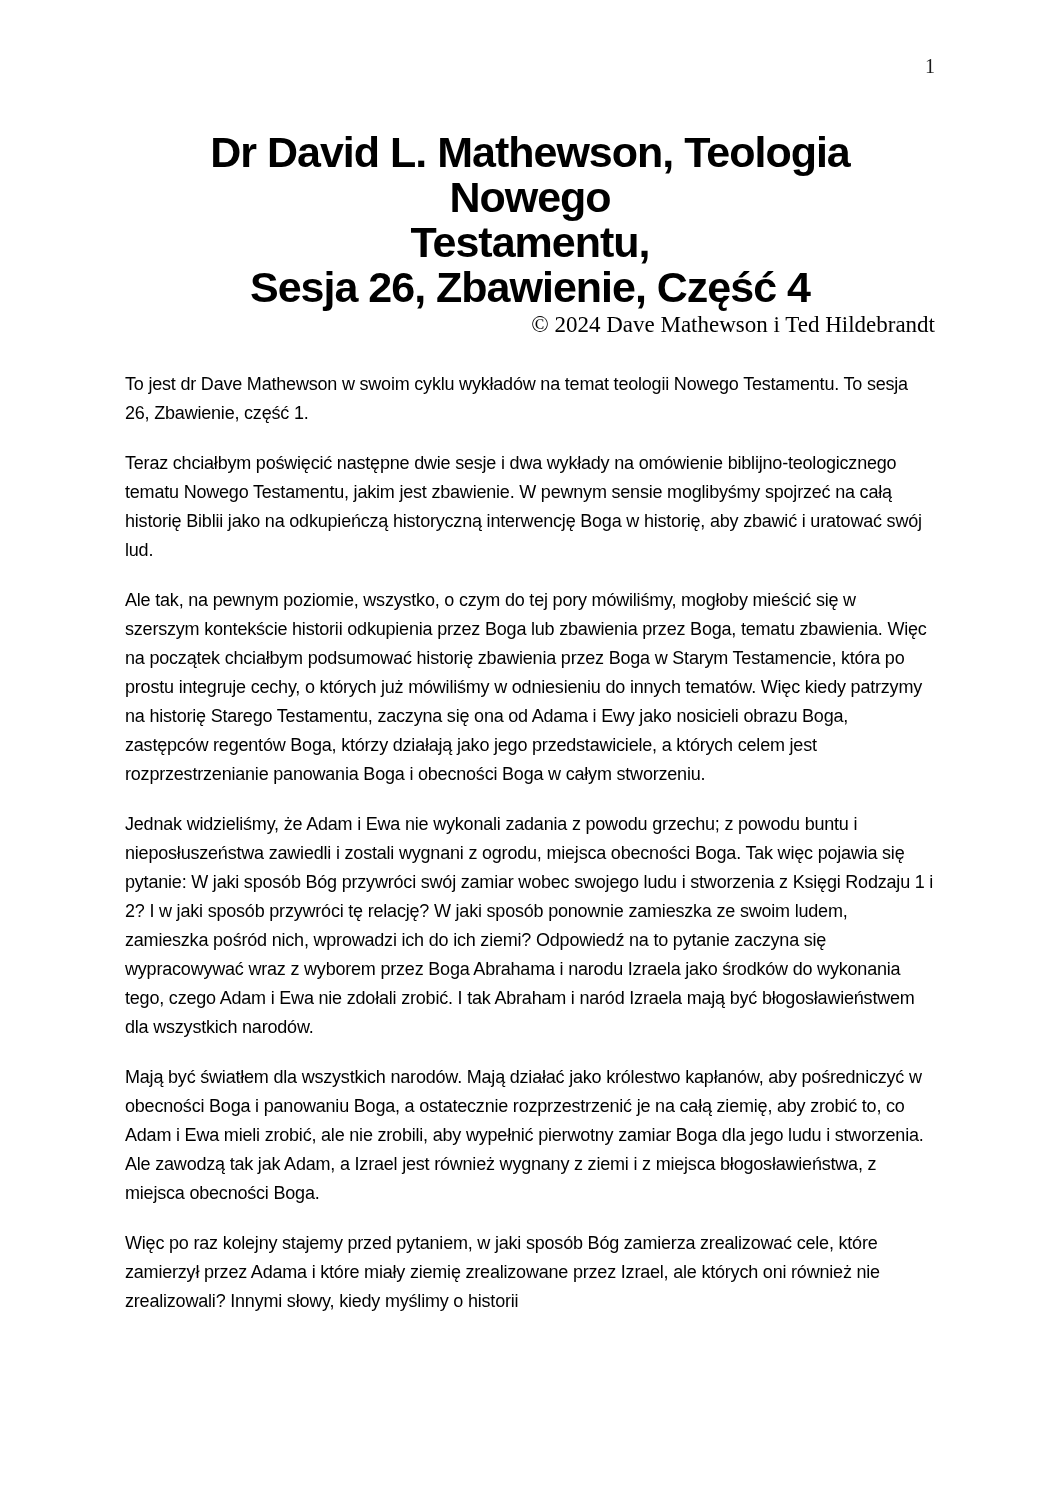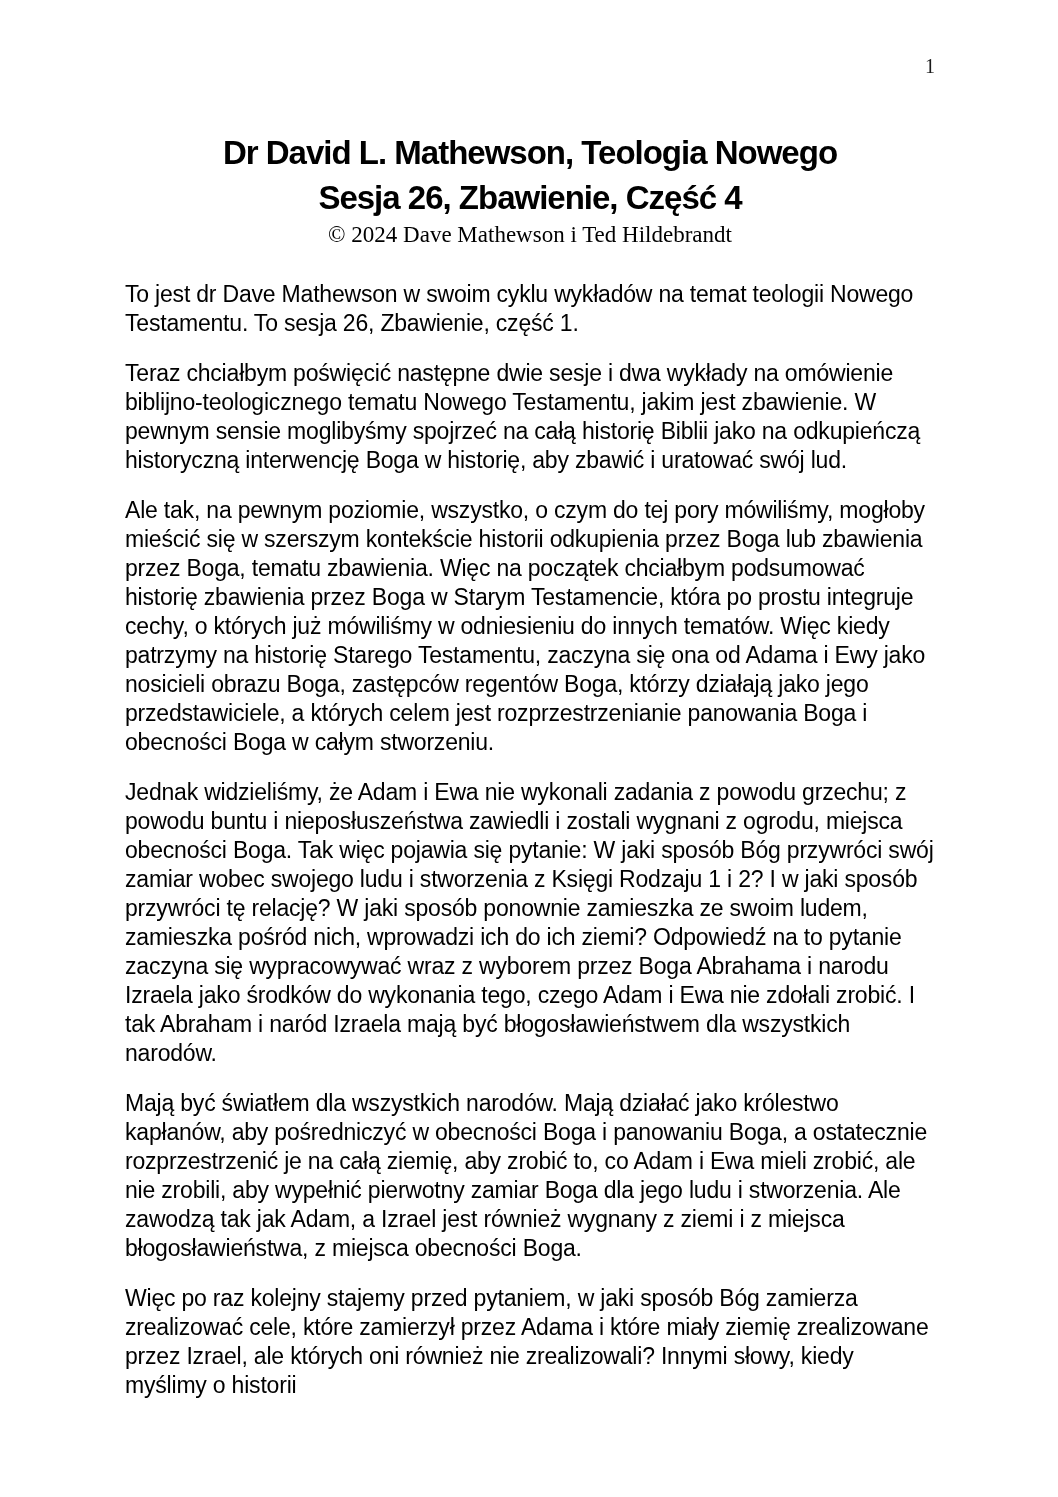--- a/index.html
+++ b/index.html
@@ -23,55 +23,56 @@
     right: 123px;
     font-family: "Liberation Serif", serif;
     font-size: 20px;
     color: #1a1a1a;
   }
   .doc-title {
     margin-top: 130px;
     text-align: center;
     font-family: "Liberation Sans", sans-serif;
     font-weight: bold;
-    font-size: 33px;
+    font-size: 43px;
     line-height: 45px;
     letter-spacing: -1px;
     color: #000000;
   }
   .doc-copyright {
-    text-align: center;
+    text-align: right;
     font-family: "Liberation Serif", serif;
     font-size: 23px;
     line-height: 30px;
     color: #000000;
   }
   .doc-body {
     margin-top: 30px;
     font-family: "Liberation Sans", sans-serif;
-    font-size: 23px;
+    font-size: 18px;
     line-height: 29px;
     letter-spacing: -0.2px;
     text-align: left;
     color: #000000;
   }
   .doc-body p {
     margin: 0 0 21px 0;
     padding: 0;
   }
 </style>
 </head>
 <body>
 
 <div class="page">
 
   <div class="page-number">1</div>
 
   <div class="doc-title">
     <div>Dr David L. Mathewson, Teologia Nowego</div>
+    <div>Testamentu,</div>
     <div>Sesja 26, Zbawienie, Część 4</div>
   </div>
 
   <div class="doc-copyright">© 2024 Dave Mathewson i Ted Hildebrandt</div>
 
   <div class="doc-body">
     <p>To jest dr Dave Mathewson w swoim cyklu wykładów na temat teologii Nowego Testamentu. To sesja 26, Zbawienie, część 1.</p>
     <p>Teraz chciałbym poświęcić następne dwie sesje i dwa wykłady na omówienie biblijno-teologicznego tematu Nowego Testamentu, jakim jest zbawienie. W pewnym sensie moglibyśmy spojrzeć na całą historię Biblii jako na odkupieńczą historyczną interwencję Boga w historię, aby zbawić i uratować swój lud.</p>
     <p>Ale tak, na pewnym poziomie, wszystko, o czym do tej pory mówiliśmy, mogłoby mieścić się w szerszym kontekście historii odkupienia przez Boga lub zbawienia przez Boga, tematu zbawienia. Więc na początek chciałbym podsumować historię zbawienia przez Boga w Starym Testamencie, która po prostu integruje cechy, o których już mówiliśmy w odniesieniu do innych tematów. Więc kiedy patrzymy na historię Starego Testamentu, zaczyna się ona od Adama i Ewy jako nosicieli obrazu Boga, zastępców regentów Boga, którzy działają jako jego przedstawiciele, a których celem jest rozprzestrzenianie panowania Boga i obecności Boga w całym stworzeniu.</p>
     <p>Jednak widzieliśmy, że Adam i Ewa nie wykonali zadania z powodu grzechu; z powodu buntu i nieposłuszeństwa zawiedli i zostali wygnani z ogrodu, miejsca obecności Boga. Tak więc pojawia się pytanie: W jaki sposób Bóg przywróci swój zamiar wobec swojego ludu i stworzenia z Księgi Rodzaju 1 i 2? I w jaki sposób przywróci tę relację? W jaki sposób ponownie zamieszka ze swoim ludem, zamieszka pośród nich, wprowadzi ich do ich ziemi? Odpowiedź na to pytanie zaczyna się wypracowywać wraz z wyborem przez Boga Abrahama i narodu Izraela jako środków do wykonania tego, czego Adam i Ewa nie zdołali zrobić. I tak Abraham i naród Izraela mają być błogosławieństwem dla wszystkich narodów.</p>

